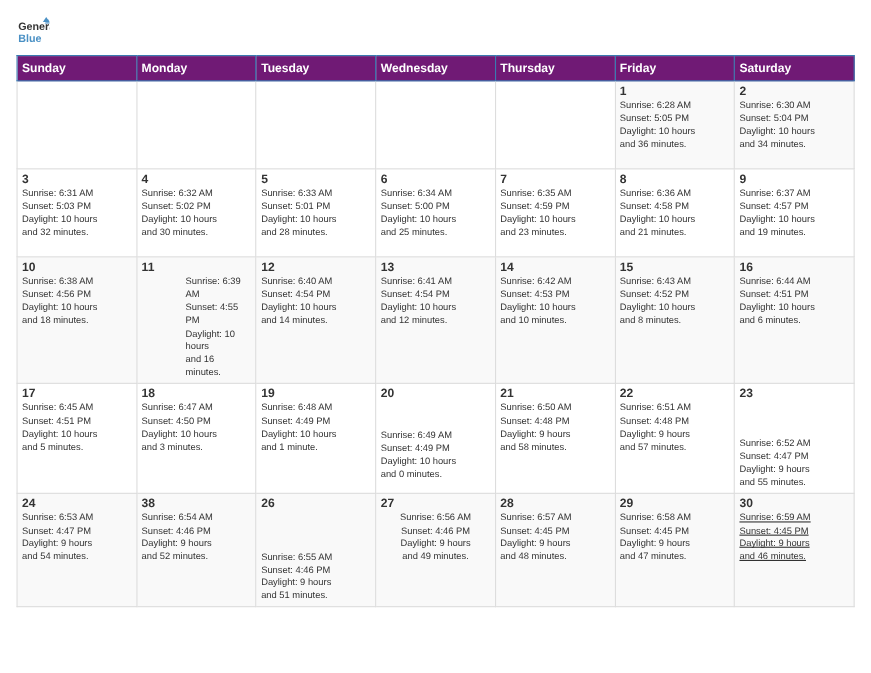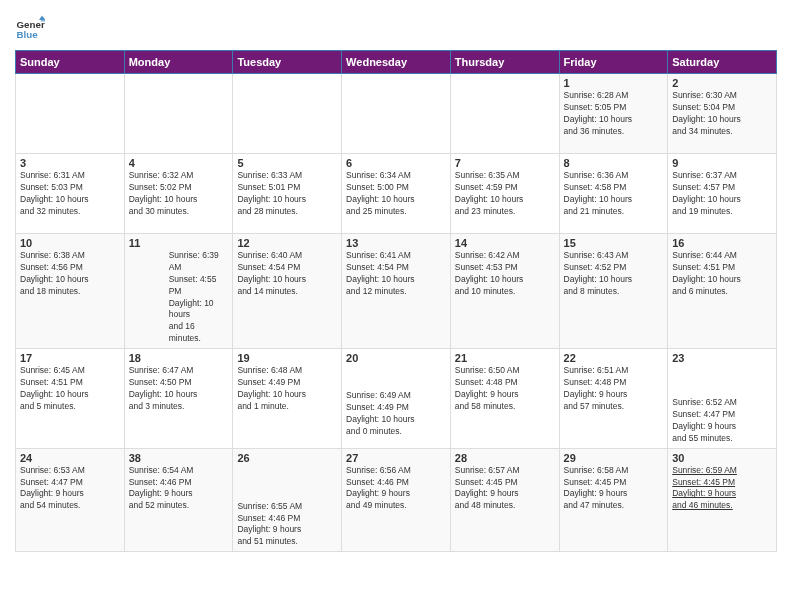--- a/index.html
+++ b/index.html
@@ -310,21 +310,21 @@
           </td>
           <td>
             <span class="day-num">26</span>
             <div class="day-info" style="white-space: pre-line; margin-top: 37px;">Sunrise: 6:55 AM
 Sunset: 4:46 PM
 Daylight: 9 hours
 and 51 minutes.</div>
           </td>
           <td>
             <span class="day-num">27</span>
-            <div class="day-info" style="white-space: pre-line;">Sunrise: 6:56 AM
+            <div class="day-info" style="white-space: pre-line; text-align: center;">Sunrise: 6:56 AM
 Sunset: 4:46 PM
 Daylight: 9 hours
 and 49 minutes.</div>
           </td>
           <td>
             <span class="day-num">28</span>
             <div class="day-info" style="white-space: pre-line;">Sunrise: 6:57 AM
 Sunset: 4:45 PM
 Daylight: 9 hours
 and 48 minutes.</div>

